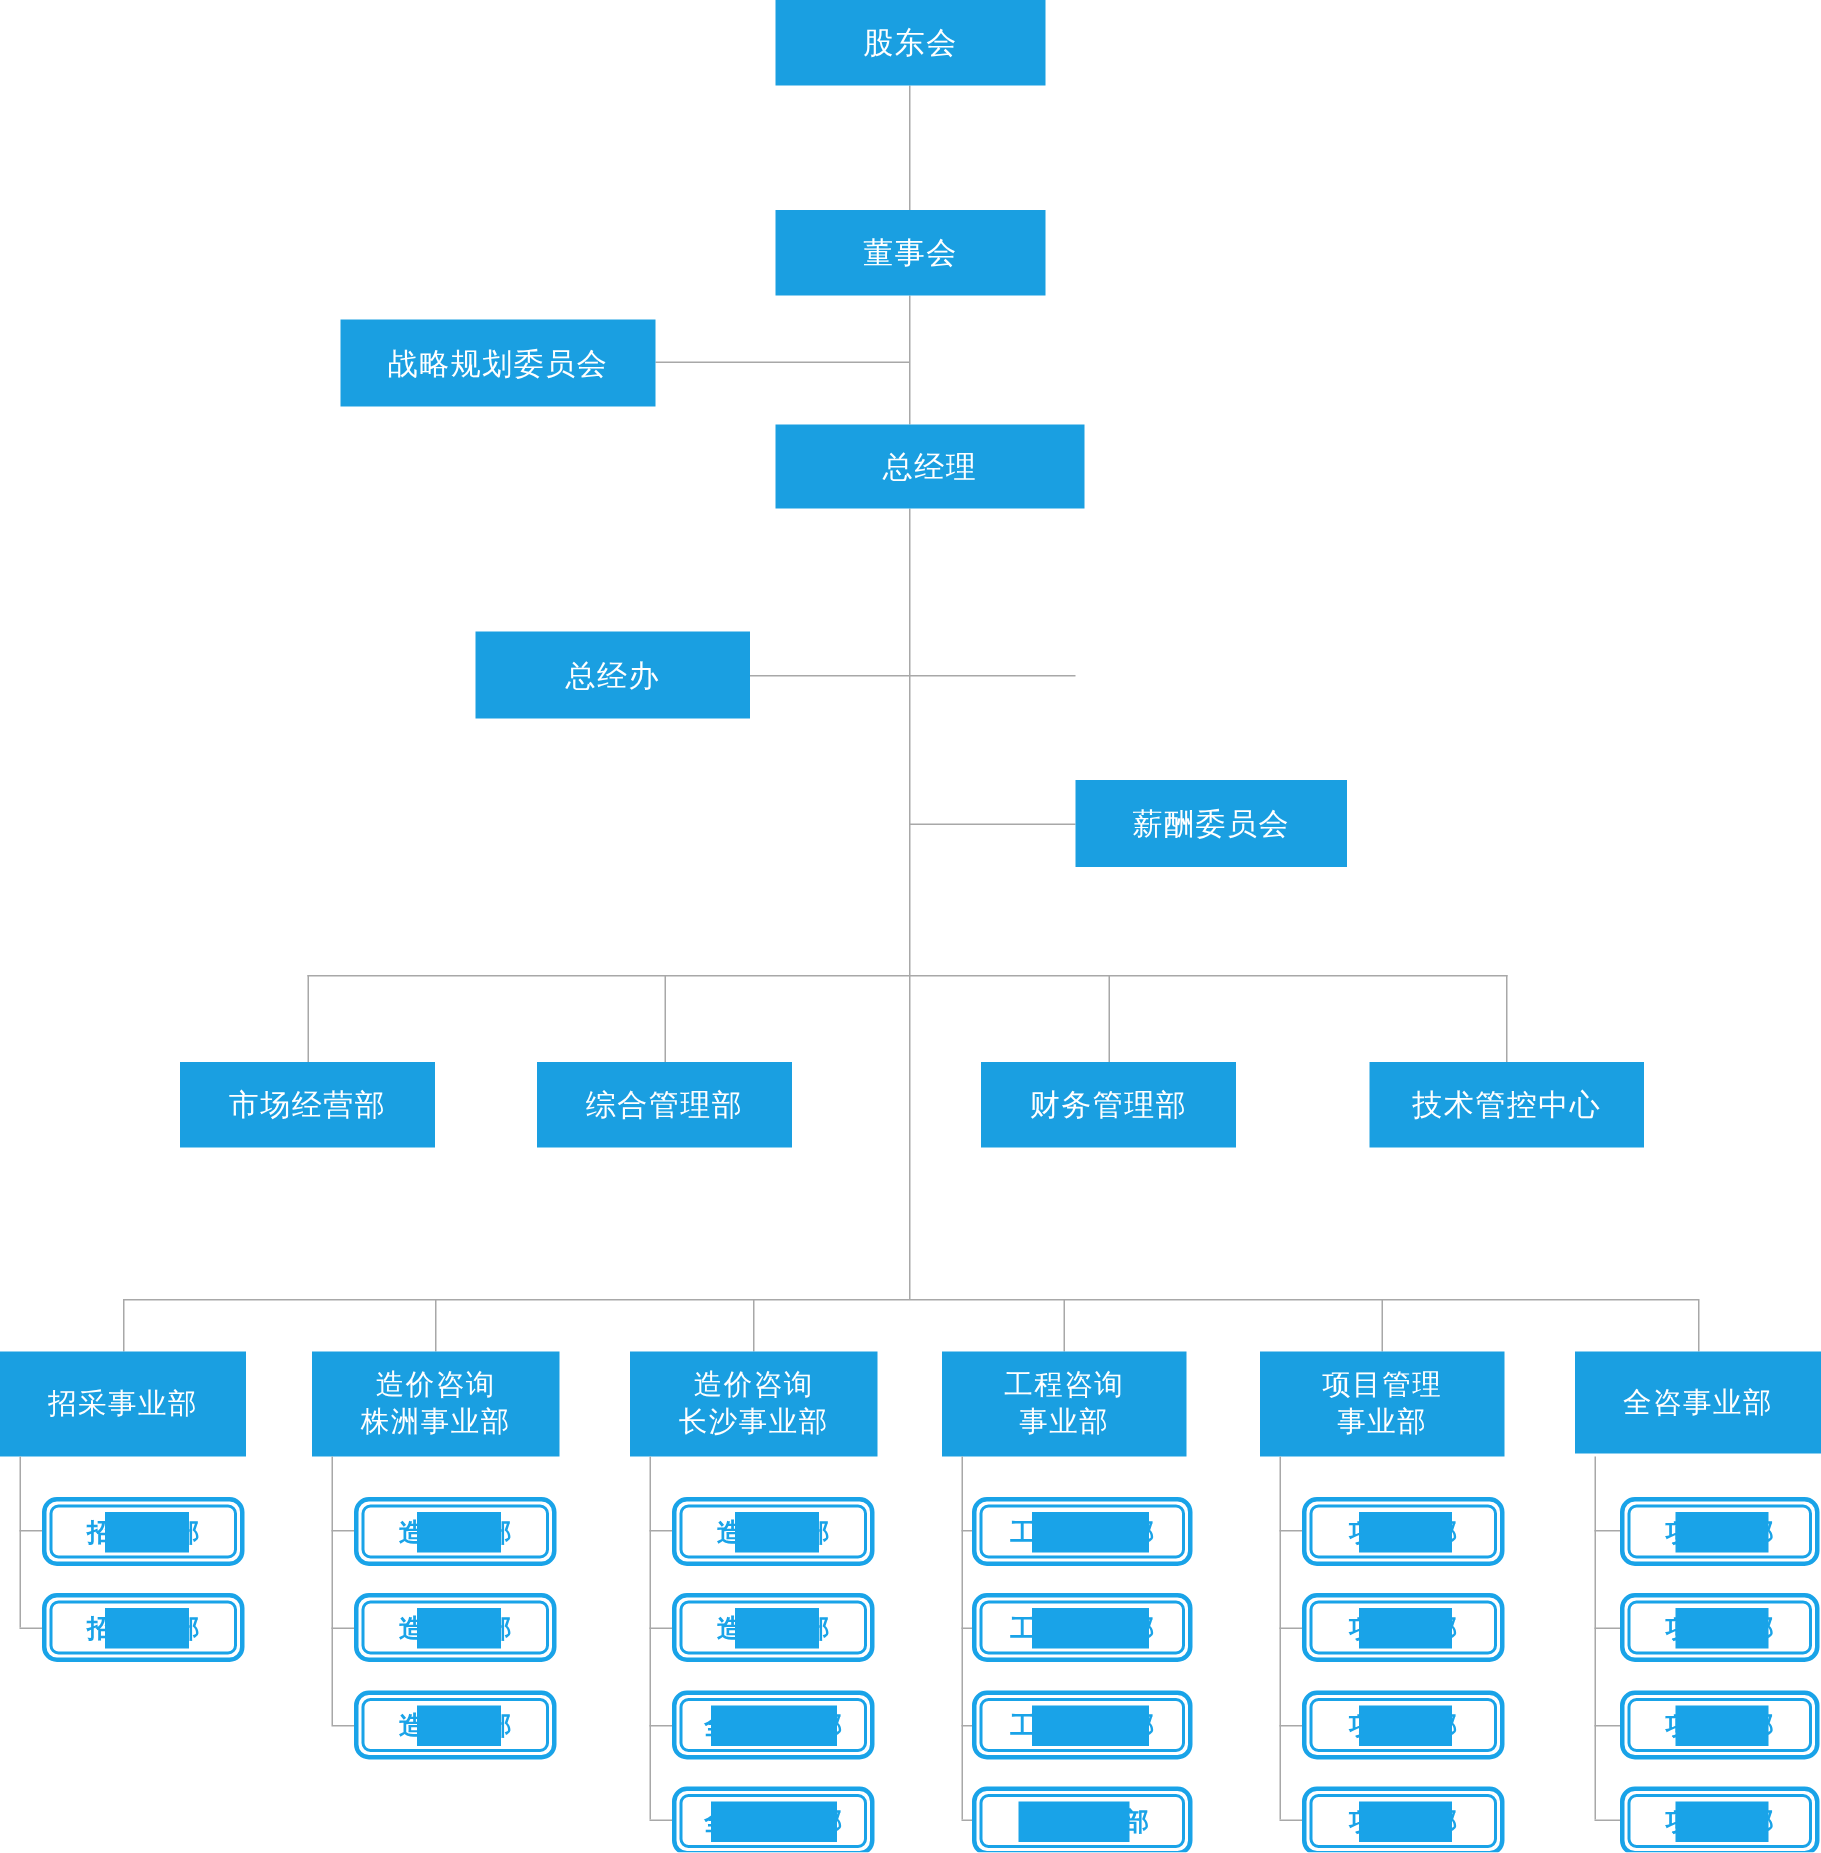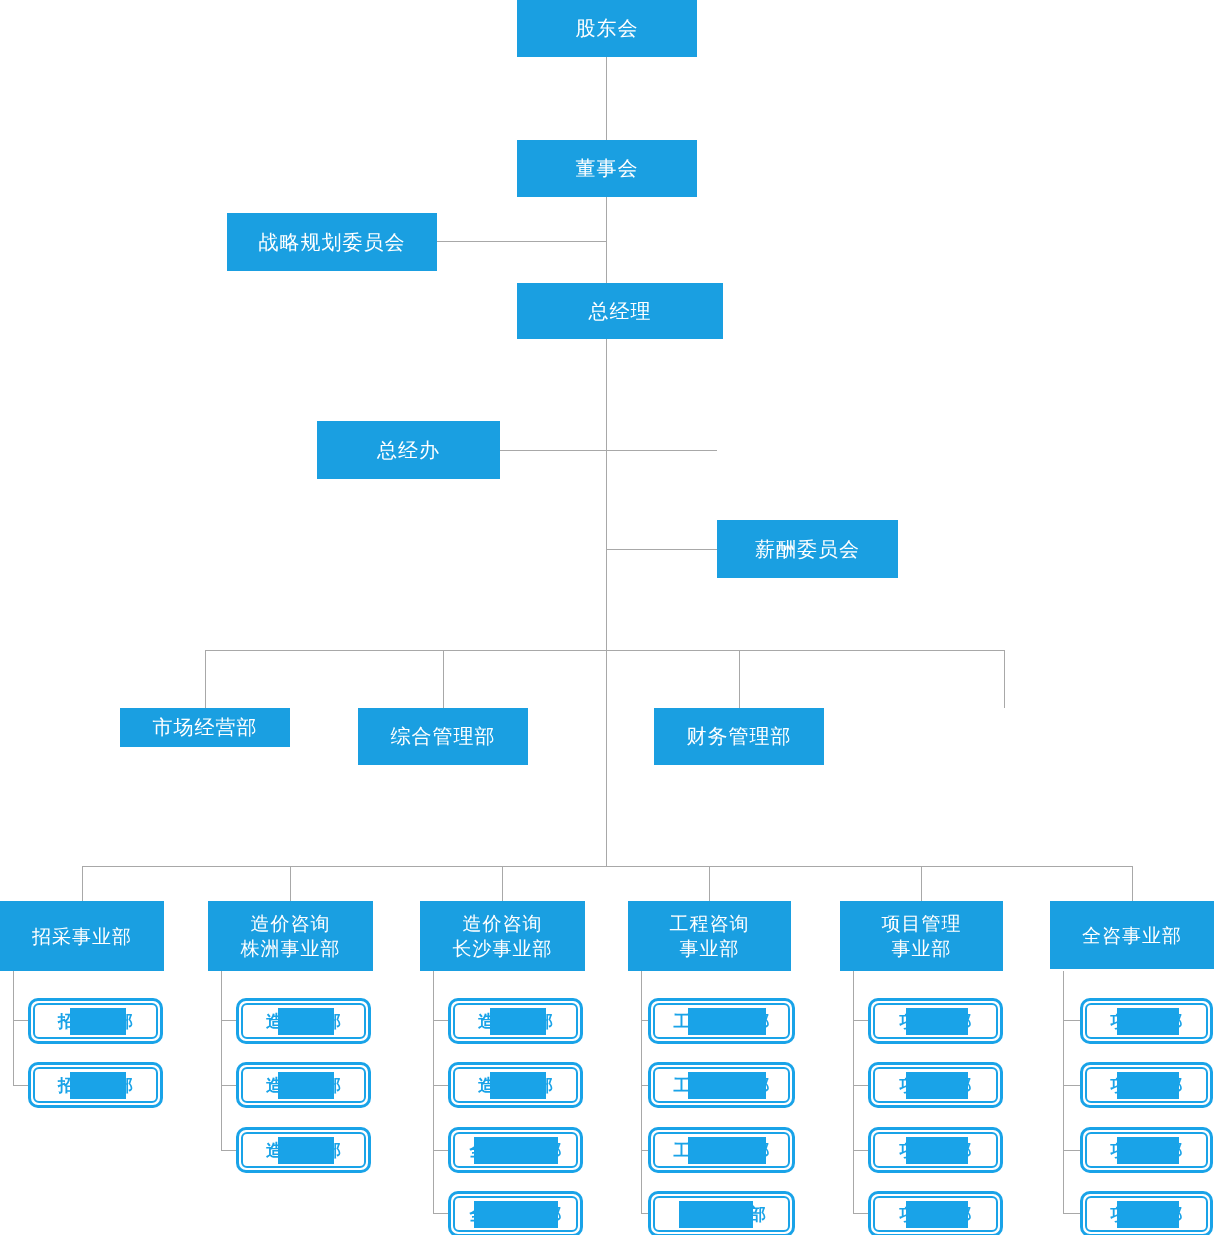--- a/index.html
+++ b/index.html
@@ -79,28 +79,31 @@
   <div class="n" style="left:517px;top:283px;width:206px;height:56px;">
       <span>总经理</span>
     </div>
   <div class="n" style="left:317px;top:421px;width:183px;height:58px;">
       <span>总经办</span>
     </div>
   <div class="n" style="left:717px;top:520px;width:181px;height:58px;">
       <span>薪酬委员会</span>
     </div>
 
-  <div class="n" style="left:120px;top:708px;width:170px;height:39px;">
+  <div class="n" style="left:120px;top:708px;width:170px;height:57px;">
       <span>市场经营部</span>
     </div>
   <div class="n" style="left:358px;top:708px;width:170px;height:57px;text-align:right;">
       <span>综合管理部</span>
     </div>
   <div class="n" style="left:654px;top:708px;width:170px;height:57px;">
       <span>财务管理部</span>
+    </div>
+  <div class="n" style="left:913px;top:708px;width:183px;height:57px;">
+      <span>技术管控中心</span>
     </div>
 
   <div class="n dv" style="left:0;top:901px;width:164px;height:70px;">
       <span>招采事业部</span>
       <span></span>
     </div>
   <div class="v" style="left:13px;top:971px;height:114px;"></div>
   <div class="h" style="left:13px;top:1020px;width:15px;"></div>
   <div class="h" style="left:13px;top:1085px;width:15px;"></div>
   <div class="ch red-a" style="left:28px;top:998px;width:135px;height:46px;">

